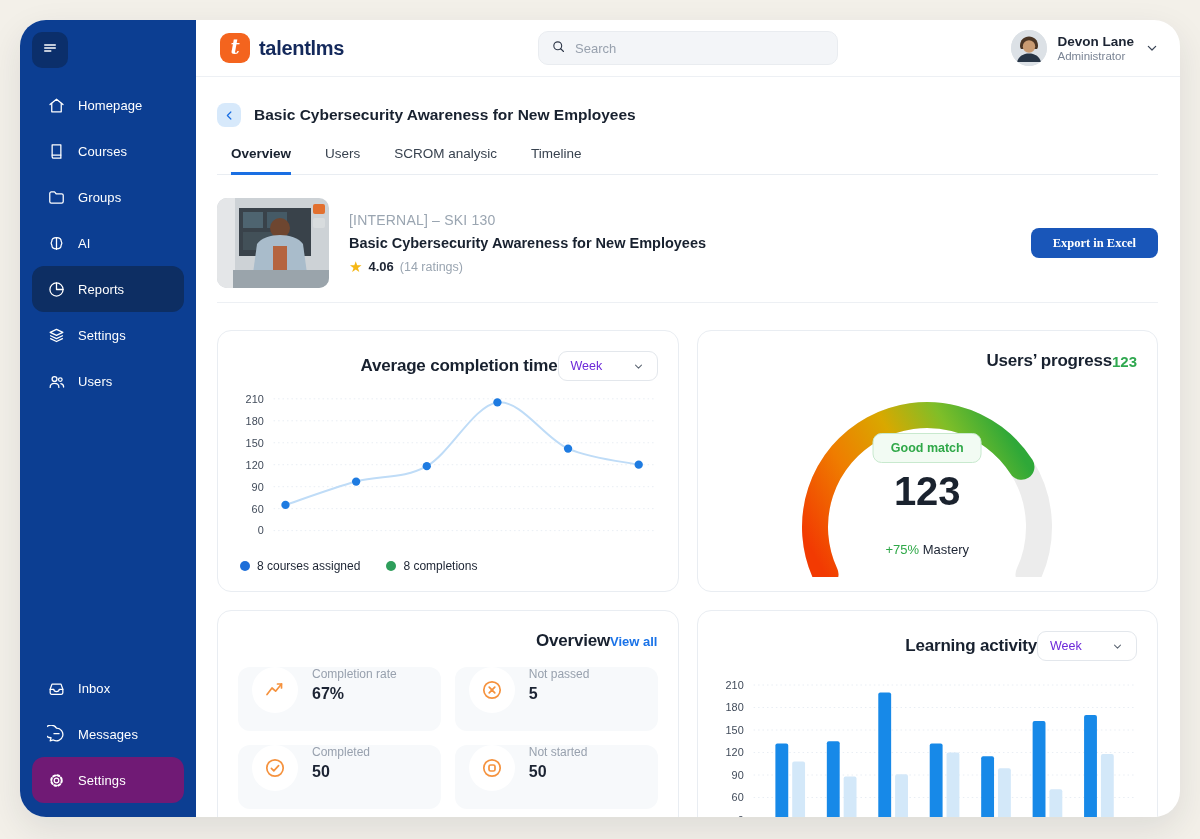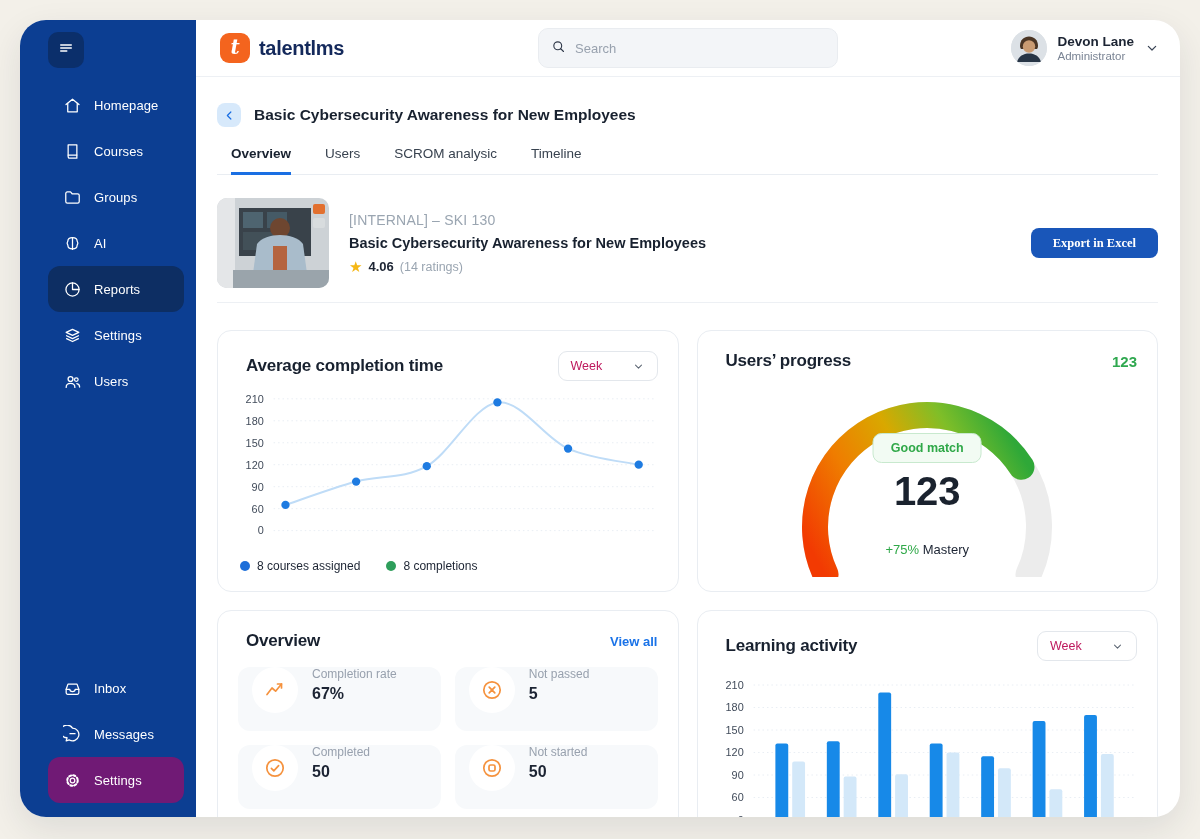--- a/index.html
+++ b/index.html
@@ -11,21 +11,21 @@
     color:#1C2433;
   }
   .app {
     position:absolute; left:20px; top:20px; width:1160px; height:797px;
     background:#FFFFFF; border-radius:26px; overflow:hidden;
     display:flex; box-shadow:0 12px 34px rgba(30,40,60,.10);
   }
   
   .sidebar {
     width:176px; flex-shrink:0; background:#0C3E92;
-    display:flex; flex-direction:column; padding-bottom:14px;padding-left:16px;
+    display:flex; flex-direction:column; padding-bottom:14px;
   }
   .burger {
     width:36px; height:36px; margin:12px 0 14px 12px; background:#0B2F6B;
     border-radius:10px; display:flex; align-items:center; justify-content:center; cursor:pointer;
   }
   .nav-item {
     height:46px; margin:0 12px; padding:0 14px; border-radius:12px;
     display:flex; align-items:center; gap:12px; cursor:pointer;
     color:#FFFFFF; font-size:13px; font-weight:500; letter-spacing:.1px;
   }
@@ -42,21 +42,21 @@
   }
   .logo-block { display:flex; align-items:center; gap:9px; }
   .logo-square {
     width:30px; height:30px; background:#F4641E; border-radius:9px;
     display:flex; align-items:center; justify-content:center;
     color:#fff; font-size:20px; font-weight:bold; font-family:"DejaVu Serif", serif; font-style:italic; padding-bottom:3px;
   }
   .wordmark { font-size:20px; font-weight:bold; color:#14295B; letter-spacing:-.3px; }
   .search {
     position:absolute; left:50%; transform:translateX(-50%);
-    width:300px; height:40px; background:#F3F5F8; border:1px solid #E9ECF0; border-radius:10px;
+    width:300px; height:34px; background:#F3F5F8; border:1px solid #E9ECF0; border-radius:10px;
     display:flex; align-items:center; gap:9px; padding:0 12px; cursor:text;
   }
   .search svg { width:15px; height:15px; stroke:#30394A; fill:none; stroke-width:1.8; stroke-linecap:round; }
   .search-ph { font-size:13px; color:#98A1AE; }
   .profile { margin-left:auto; display:flex; align-items:center; gap:10px; cursor:pointer; }
   .avatar { width:36px; height:36px; border-radius:50%; overflow:hidden; background:#DCE1E6; flex-shrink:0; }
   .p-name { font-size:13.5px; font-weight:bold; color:#1C2433; line-height:1.25; }
   .p-role { font-size:11.5px; color:#7A8494; }
   .chev { width:16px; height:16px; stroke:#3C4657; fill:none; stroke-width:1.8; stroke-linecap:round; stroke-linejoin:round; }
   
@@ -82,25 +82,25 @@
   .rating-count { color:#9AA5B1; font-size:12.5px; }
   .export-btn {
     height:30px; padding:0 22px; background:#1956B9; color:#fff; border:none; border-radius:8px;
     font-size:12.5px; font-weight:bold; cursor:pointer; font-family:Liberation Serif, serif; flex-shrink:0;
   }
   .divider { margin-top:14px; border-top:1px solid #EDF0F4; }
   .grid { margin-top:27px; display:grid; grid-template-columns:1fr 1fr; gap:18px; }
   .card { border:1px solid #E9EDF2; border-radius:14px; background:#fff; padding:20px 20px 12px; position:relative; }
   .card.h1 { height:262px; display:flex; flex-direction:column; overflow:hidden; }
   .card.h2 { height:320px; overflow:hidden; }
-  .card-head { display:flex; justify-content:space-between; align-items:center; flex-shrink:0;margin-left:8px; }
+  .card-head { display:flex; justify-content:flex-end; align-items:center; flex-shrink:0;margin-left:8px; }
   .card-title { font-size:17px; font-weight:bold; color:#18212F; letter-spacing:-.2px; }
   .select-pill {
     width:100px; height:30px; border:1px solid #E3E7EC; border-radius:9px; background:#fff; cursor:pointer;
-    display:flex; align-items:center; justify-content:space-between; padding:0 12px; font-size:12.5px; color:#be185d;
+    display:flex; align-items:center; justify-content:space-between; padding:0 12px; font-size:12.5px; color:#6d28d9;
   }
   .select-pill svg { width:13px; height:13px; stroke:#5B6572; fill:none; stroke-width:1.9; stroke-linecap:round; stroke-linejoin:round; }
   .chart-svg { display:block; width:100%; }
   .legend-row { display:flex; gap:26px; margin-top:auto; padding:4px 2px 6px; }
   .legend-item { display:flex; align-items:center; gap:7px; font-size:12px; color:#1C2433; }
   .legend-dot { width:10px; height:10px; border-radius:50%; }
   .tick-label { font-size:11px; fill:#414B5A; font-family:"Liberation Sans", sans-serif; }
   
   .gauge-wrap { position:relative; height:196px; margin-top:2px; overflow:visible; }
   .gauge-wrap svg { position:absolute; top:-4px; left:50%; transform:translateX(-50%); }

